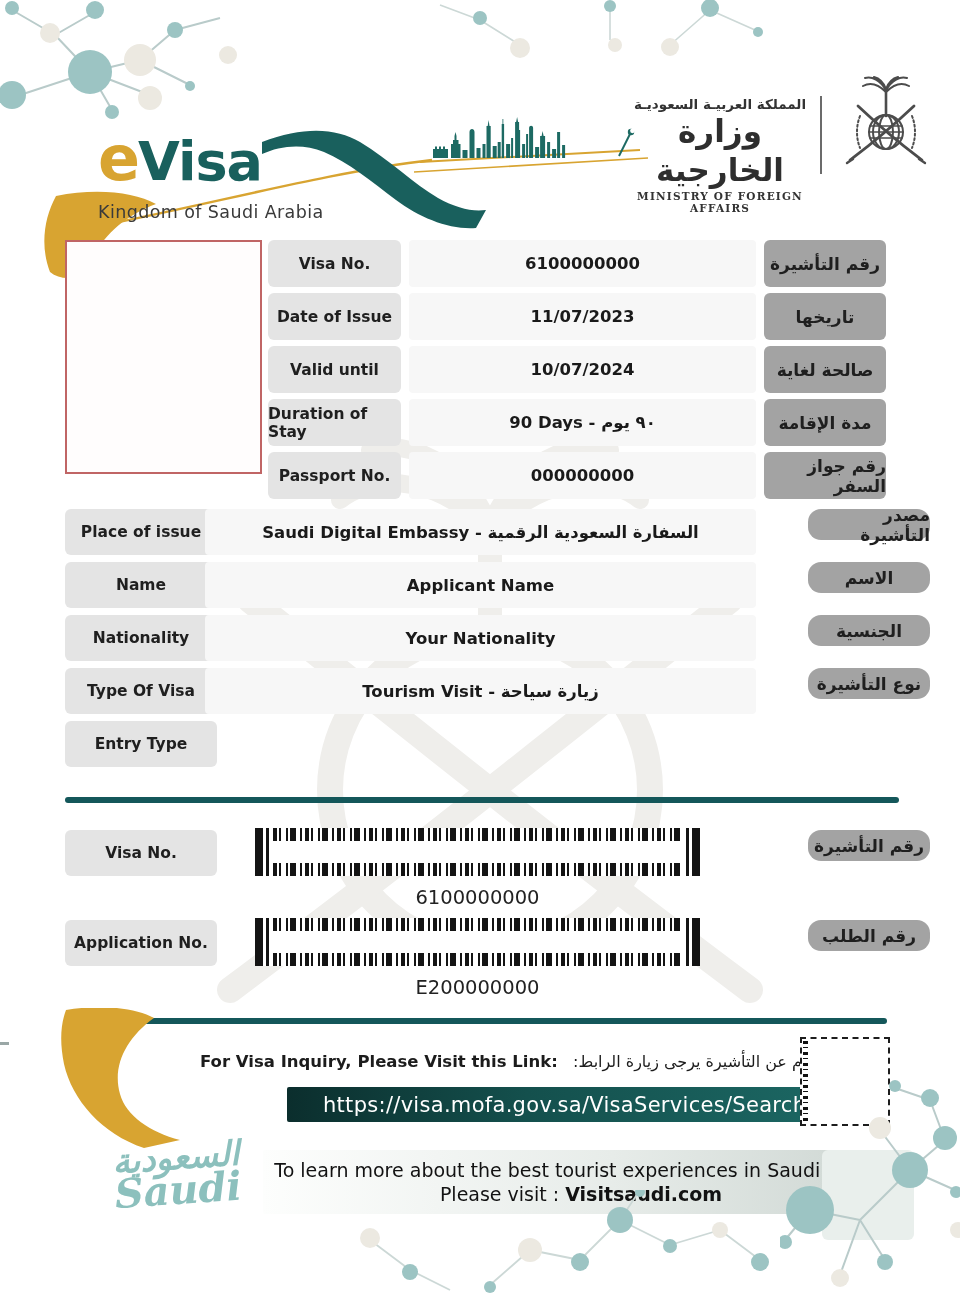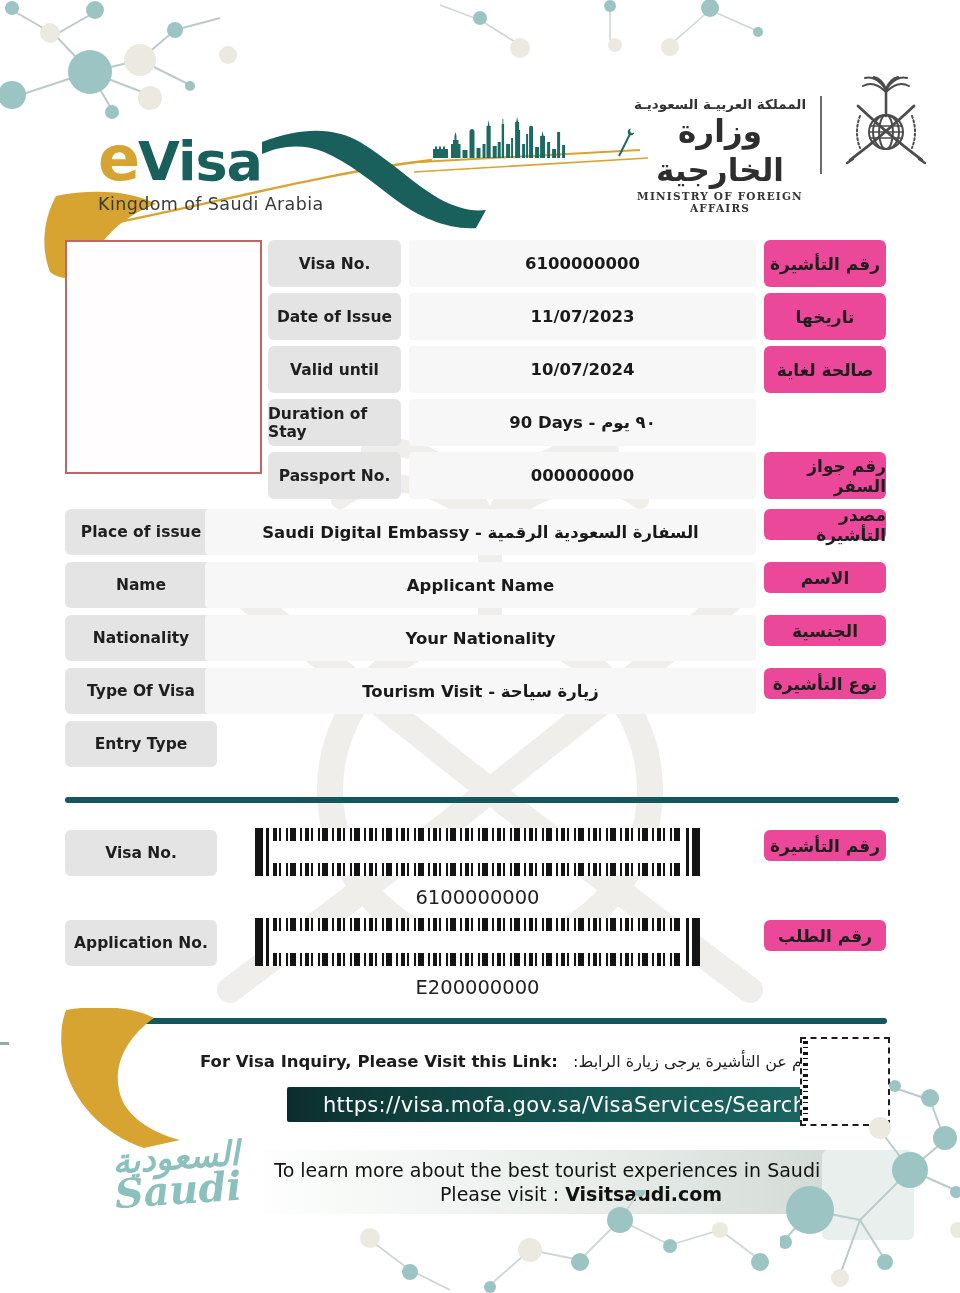--- a/index.html
+++ b/index.html
@@ -6,39 +6,39 @@
   body{font-family:"DejaVu Sans",sans-serif;}
   #page{position:relative;width:960px;height:1293px;background:#ffffff;overflow:hidden;}
   svg{display:block;}
   .abs{position:absolute;}
 
   
   .evisa-wrap{left:98px;top:128px;}
   .evisa-line{white-space:nowrap;line-height:1;}
   .evisa-e{font-size:62px;font-weight:800;color:#d8a431;letter-spacing:-2px;}
   .evisa-visa{font-size:54px;font-weight:800;color:#19605d;letter-spacing:-1px;}
-  .evisa-sub{font-size:17.5px;color:#3a3a3a;margin-top:4px;letter-spacing:.4px;}
+  .evisa-sub{font-size:17.5px;color:#3a3a3a;margin-top:12px;letter-spacing:.4px;}
 
   .mofa-text{left:630px;top:96px;width:180px;text-align:center;color:#333;}
   .mofa-ar1{font-size:13.5px;font-weight:600;letter-spacing:1px;}
   .mofa-ar2{font-size:31px;font-weight:700;color:#2e2e2e;line-height:1.25;}
   .mofa-en{font-size:10.5px;letter-spacing:1.2px;color:#333;font-family:"DejaVu Serif",serif;font-weight:700;}
   .mofa-divider{left:820px;top:96px;width:2px;height:78px;background:#6b6b6b;}
 
   
   .cellbox{position:absolute;border-radius:6px;display:flex;align-items:center;justify-content:center;font-weight:bold;}
   .lab{background:#e4e4e4;color:#1f1f1f;font-size:15.5px;}
-  .lab-ar{background:#ec4899;color:#1f1f1f;font-size:17px;}
+  .lab-ar{background:#a3a3a3;color:#1f1f1f;font-size:17px;}
   .val{background:#f7f7f7;border-radius:4px;color:#1a1a1a;font-size:16.5px;}
   .r1-lab{left:268px;width:133px;height:47px;}
   .r1-val{left:409px;width:347px;height:47px;}
   .r1-ar{left:764px;width:122px;height:47px;}
   .r2-lab{left:65px;width:152px;height:46px;}
   .r2-val{left:205px;width:551px;height:46px;}
-  .r2-ar{left:764px;width:122px;height:31px;}
+  .r2-ar{left:808px;width:122px;height:31px;border-radius:13px;}
 
   .photo-box{left:65px;top:240px;width:193px;height:230px;background:#fffdfd;border:2px solid #c06565;}
 
   .divider-bar{left:65px;top:797px;width:834px;height:6px;background:#14575a;border-radius:3px;}
 
   
   .barcode{position:absolute;left:255px;width:445px;height:48px;background:#fff;}
   .bc-end{position:absolute;top:0;bottom:0;width:14px;}
   .bc-end.l{left:0;background:linear-gradient(90deg,#141414 0 8px,#fff 8px 11px,#141414 11px 14px);}
   .bc-end.r{right:0;background:linear-gradient(90deg,#141414 0 3px,#fff 3px 6px,#141414 6px 14px);}
@@ -204,20 +204,21 @@
   <div class="abs cellbox lab r1-lab" style="top:293px">Date of Issue</div>
   <div class="abs cellbox val r1-val" style="top:293px">11/07/2023</div>
   <div class="abs cellbox lab-ar r1-ar" style="top:293px" dir="rtl">تاريخها</div>
 
   <div class="abs cellbox lab r1-lab" style="top:346px">Valid until</div>
   <div class="abs cellbox val r1-val" style="top:346px">10/07/2024</div>
   <div class="abs cellbox lab-ar r1-ar" style="top:346px" dir="rtl">صالحة لغاية</div>
 
   <div class="abs cellbox lab r1-lab" style="top:399px">Duration of Stay</div>
   <div class="abs cellbox val r1-val" style="top:399px">90 Days - ٩٠ يوم</div>
+  <div class="abs cellbox lab-ar r1-ar" style="top:399px" dir="rtl">مدة الإقامة</div>
 
   <div class="abs cellbox lab r1-lab" style="top:452px">Passport No.</div>
   <div class="abs cellbox val r1-val" style="top:452px">000000000</div>
   <div class="abs cellbox lab-ar r1-ar" style="top:452px" dir="rtl">رقم جواز السفر</div>
 
   <div class="abs cellbox lab r2-lab" style="top:509px">Place of issue</div>
   <div class="abs cellbox val r2-val" style="top:509px">Saudi Digital Embassy - السفارة السعودية الرقمية</div>
   <div class="abs cellbox lab-ar r2-ar" style="top:509px" dir="rtl">مصدر التأشيرة</div>
 
   <div class="abs cellbox lab r2-lab" style="top:562px">Name</div>

